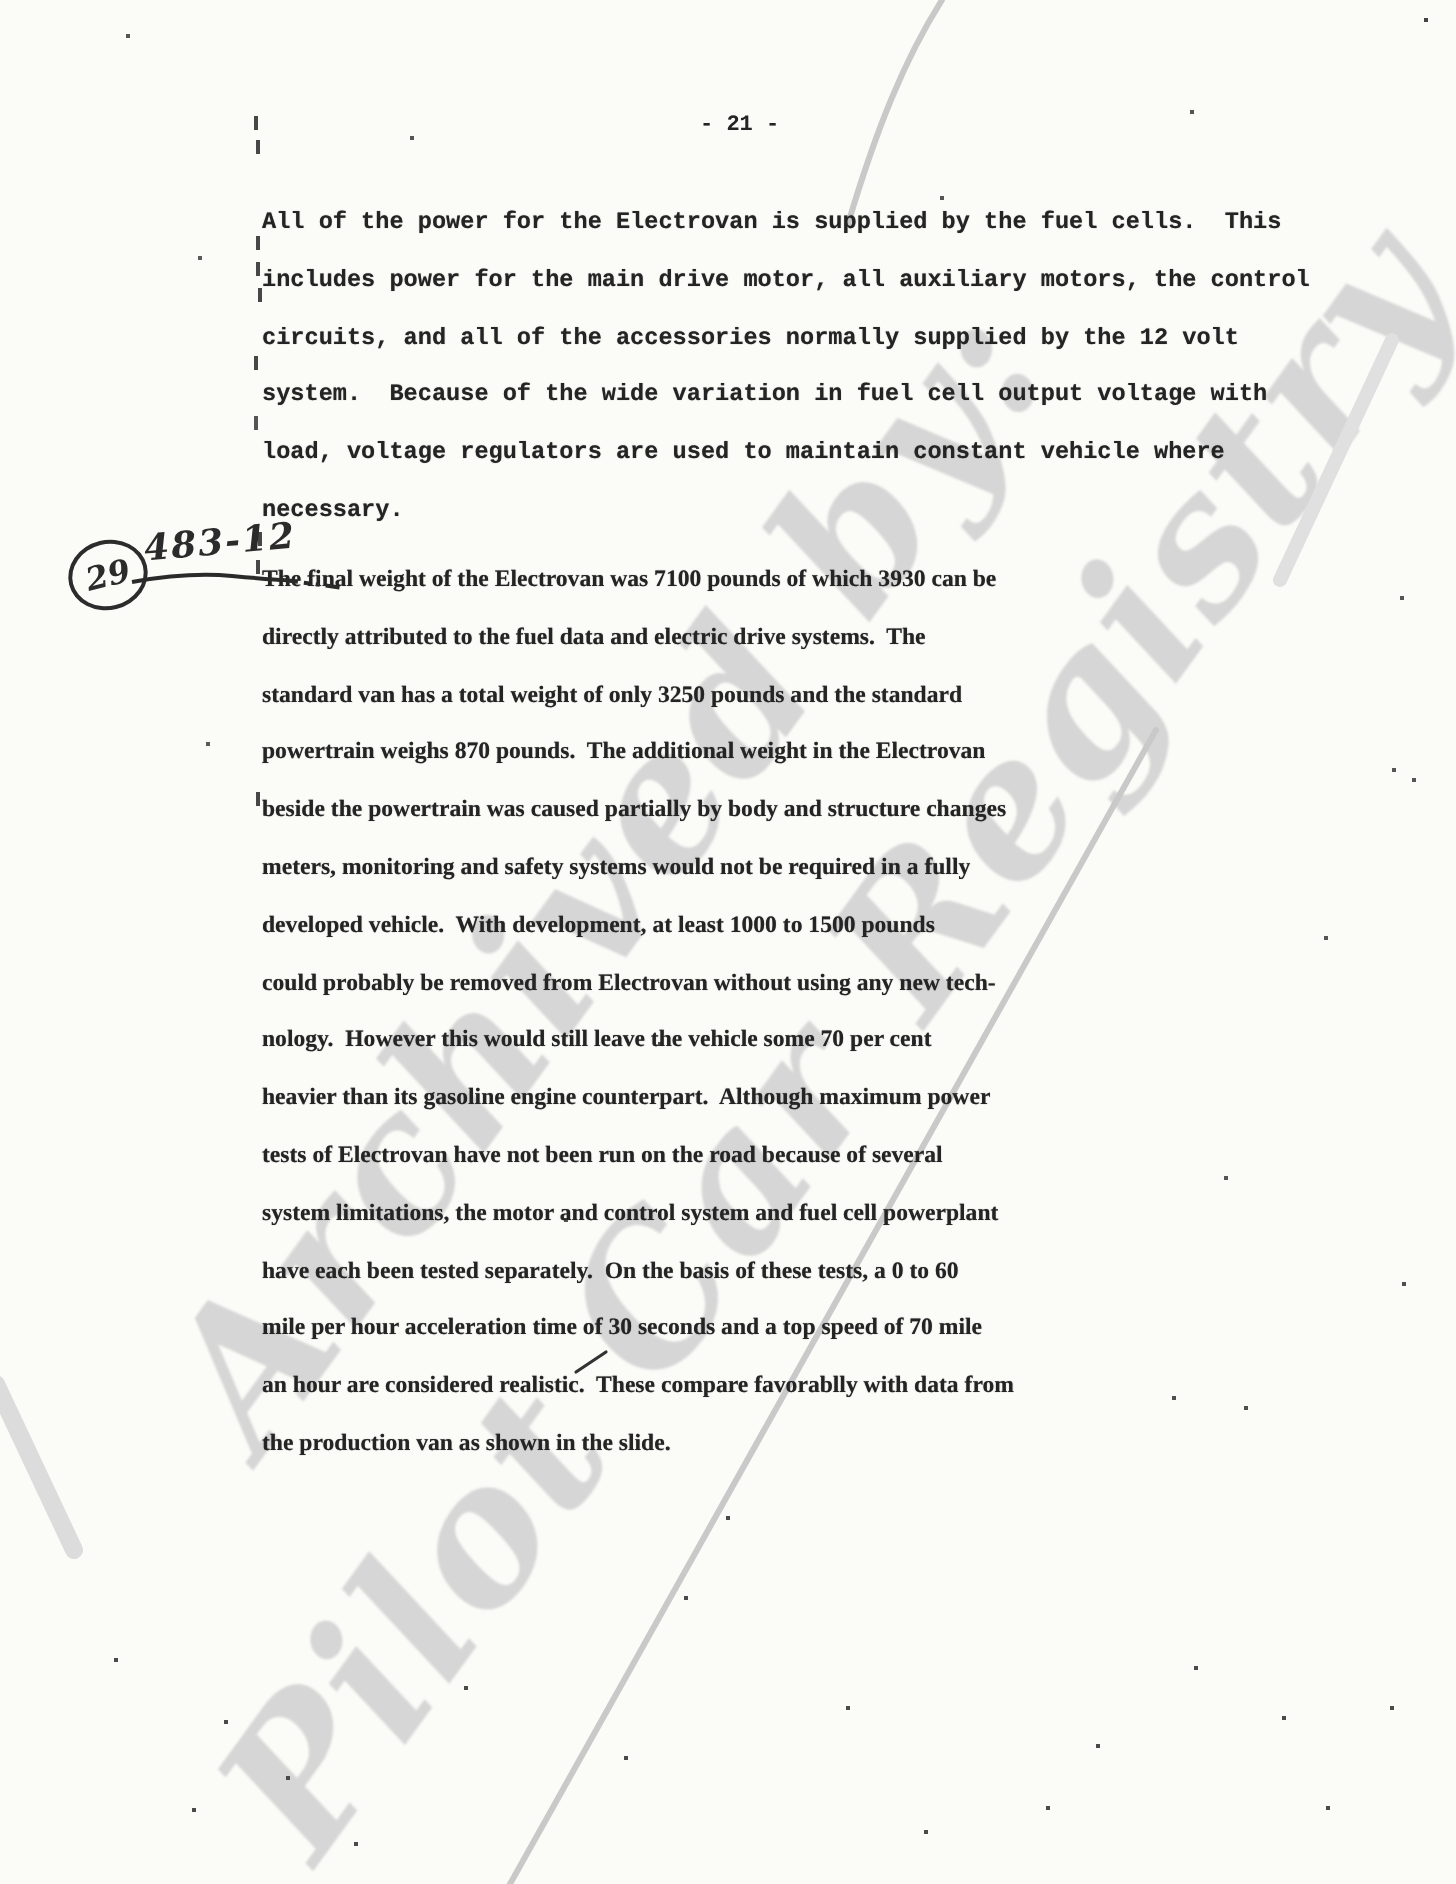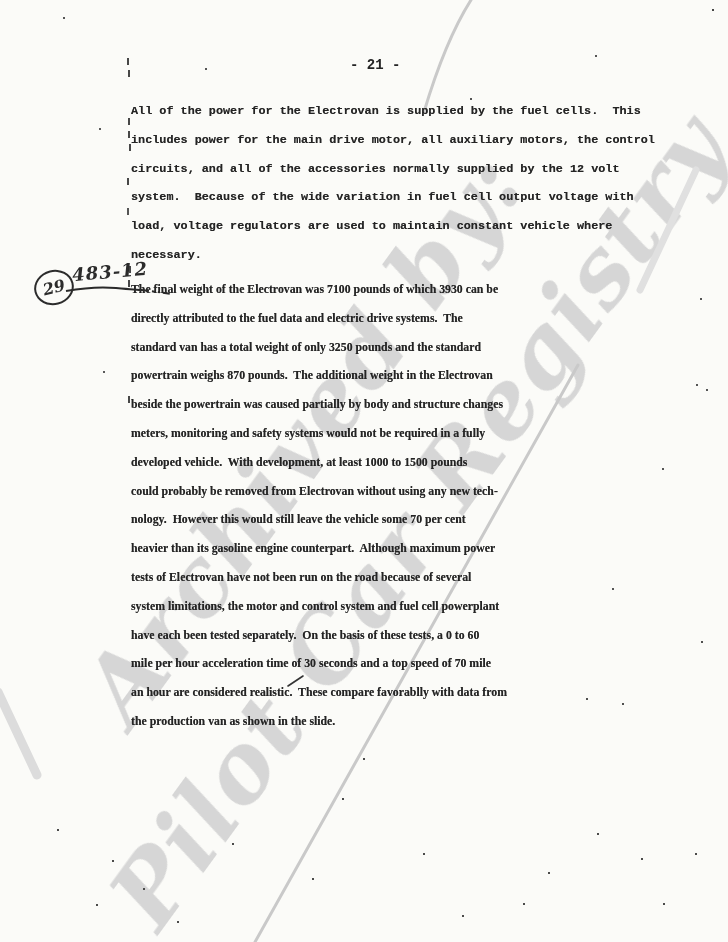--- a/index.html
+++ b/index.html
@@ -41,21 +41,21 @@
     position:absolute;left:127px;top:58px;width:2px;height:7px;background:#474747;z-index:3;
     box-shadow:
       1px 12px 0 0 #474747, 1px 60px 0 0 #474747, 1px 73px 0 0 #474747,
       2px 86px 0 0 #474747, 0 120px 0 0 #474747, 2px 208px 0 0 #474747,
       1px 222px 0 0 #474747, 1px 338px 0 0 #474747, 0 150px 0 0 #555;
     pointer-events:none;
   }
   
   .page-number{
     position:absolute;left:350px;top:57px;z-index:4;
-    font-size:14px;font-weight:600;color:#242424;white-space:pre;
+    font-size:11px;font-weight:600;color:#242424;white-space:pre;
   }
   .para{position:absolute;left:131px;z-index:4;}
   .p1{top:97px;}
   .p2{top:275px;font-family:Liberation Serif, serif;}
   .line{
     font-size:11.8px;font-weight:600;line-height:28.8px;
     color:#242424;white-space:pre;
     text-shadow:0 0 0.5px rgba(30,30,30,0.55);
   }
   

